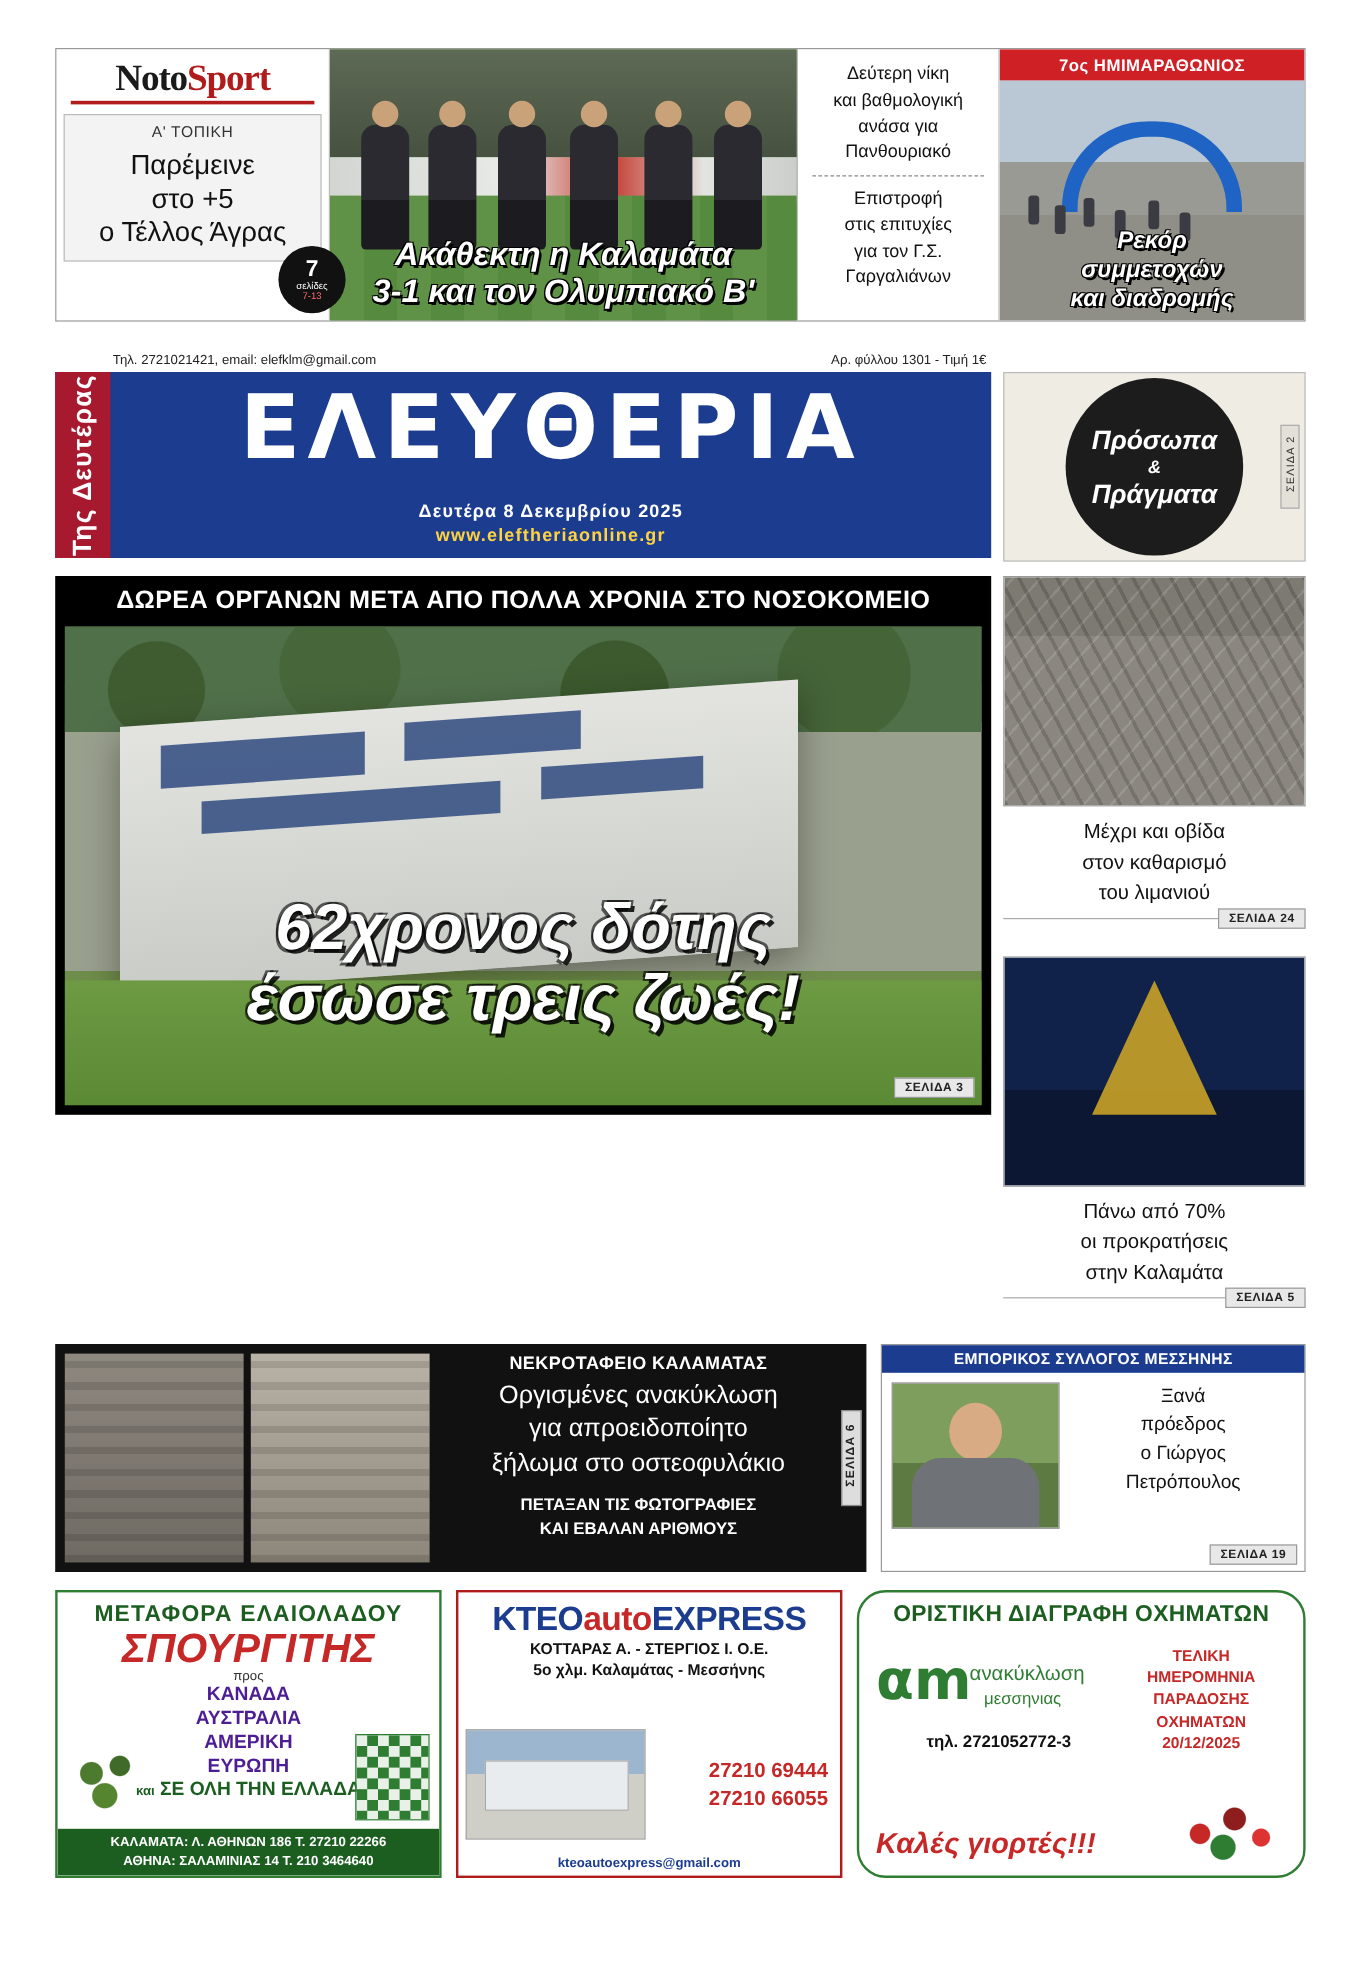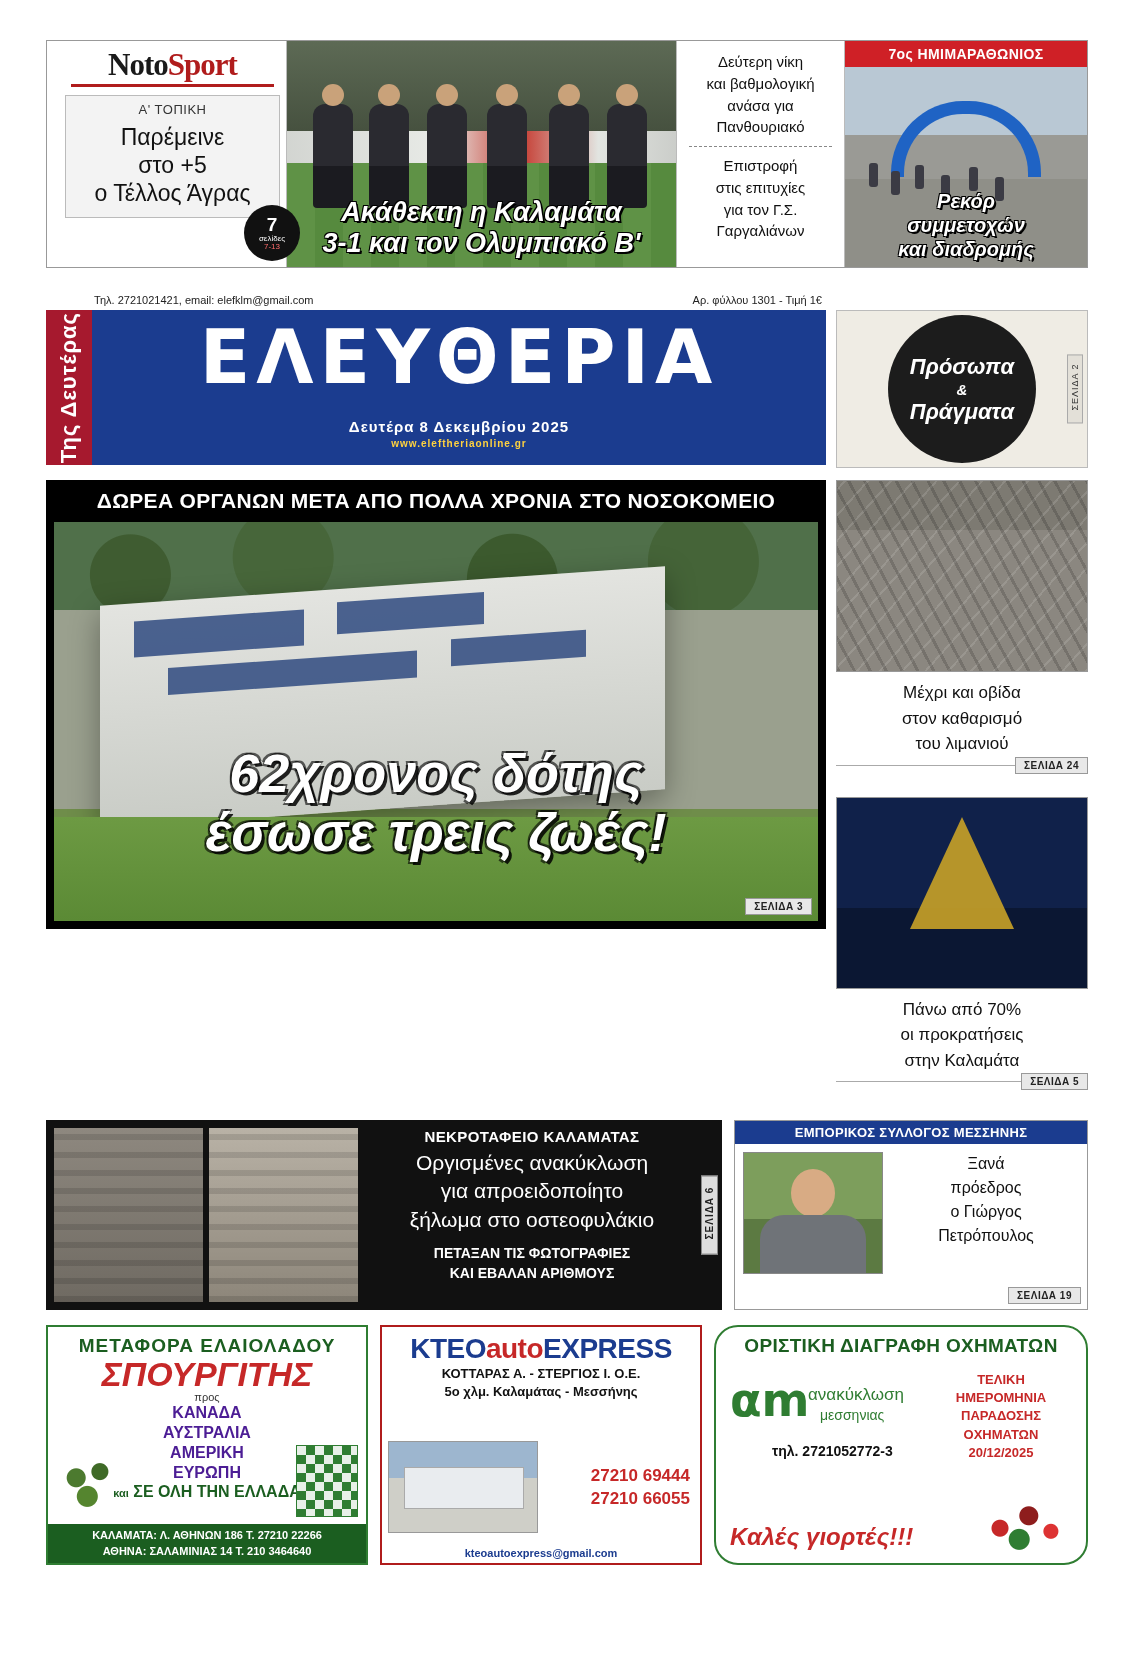--- a/index.html
+++ b/index.html
@@ -18,21 +18,20 @@
     width: 1042px; height: 1574px;
   }
 
   
   .sport-strip {
     position: relative;
     width: 1042px; height: 228px;
     border: 1px solid #999;
     background: #fff;
     display: flex;
-    padding-left: 12px;
   }
   .sport-left {
     width: 228px; border-right: 1px solid #bbb;
     padding: 8px 6px 6px 6px;
     position: relative;
   }
   .notosport {
     font-family: "Liberation Serif", serif;
     font-size: 31px; font-weight: bold;
     letter-spacing: -1px;
@@ -166,21 +165,21 @@
     font-family:"DejaVu Sans", sans-serif;
     font-size:74px; font-weight:bold; color:#fff;
     letter-spacing:6px; line-height:1;
   }
   .mast-date {
     position:absolute; left:0; right:0; top:108px; text-align:center;
     color:#fff; font-size:15px; font-weight:bold; letter-spacing:1px;
   }
   .mast-url {
     position:absolute; left:0; right:0; top:128px; text-align:center;
-    color:#ffd23f; font-size:10px; font-weight:bold; letter-spacing:1px;
+    color:#ffd23f; font-size:15px; font-weight:bold; letter-spacing:1px;
   }
 
   .prosopa-box {
     flex:1; border:1px solid #bbb; background:#efece4;
     position:relative; margin-top:22px;
   }
   .prosopa-circle {
     position:absolute; left:50%; top:50%; transform:translate(-50%,-50%);
     width:148px; height:148px; border-radius:50%;
     background:#1c1c1c; color:#fff;

